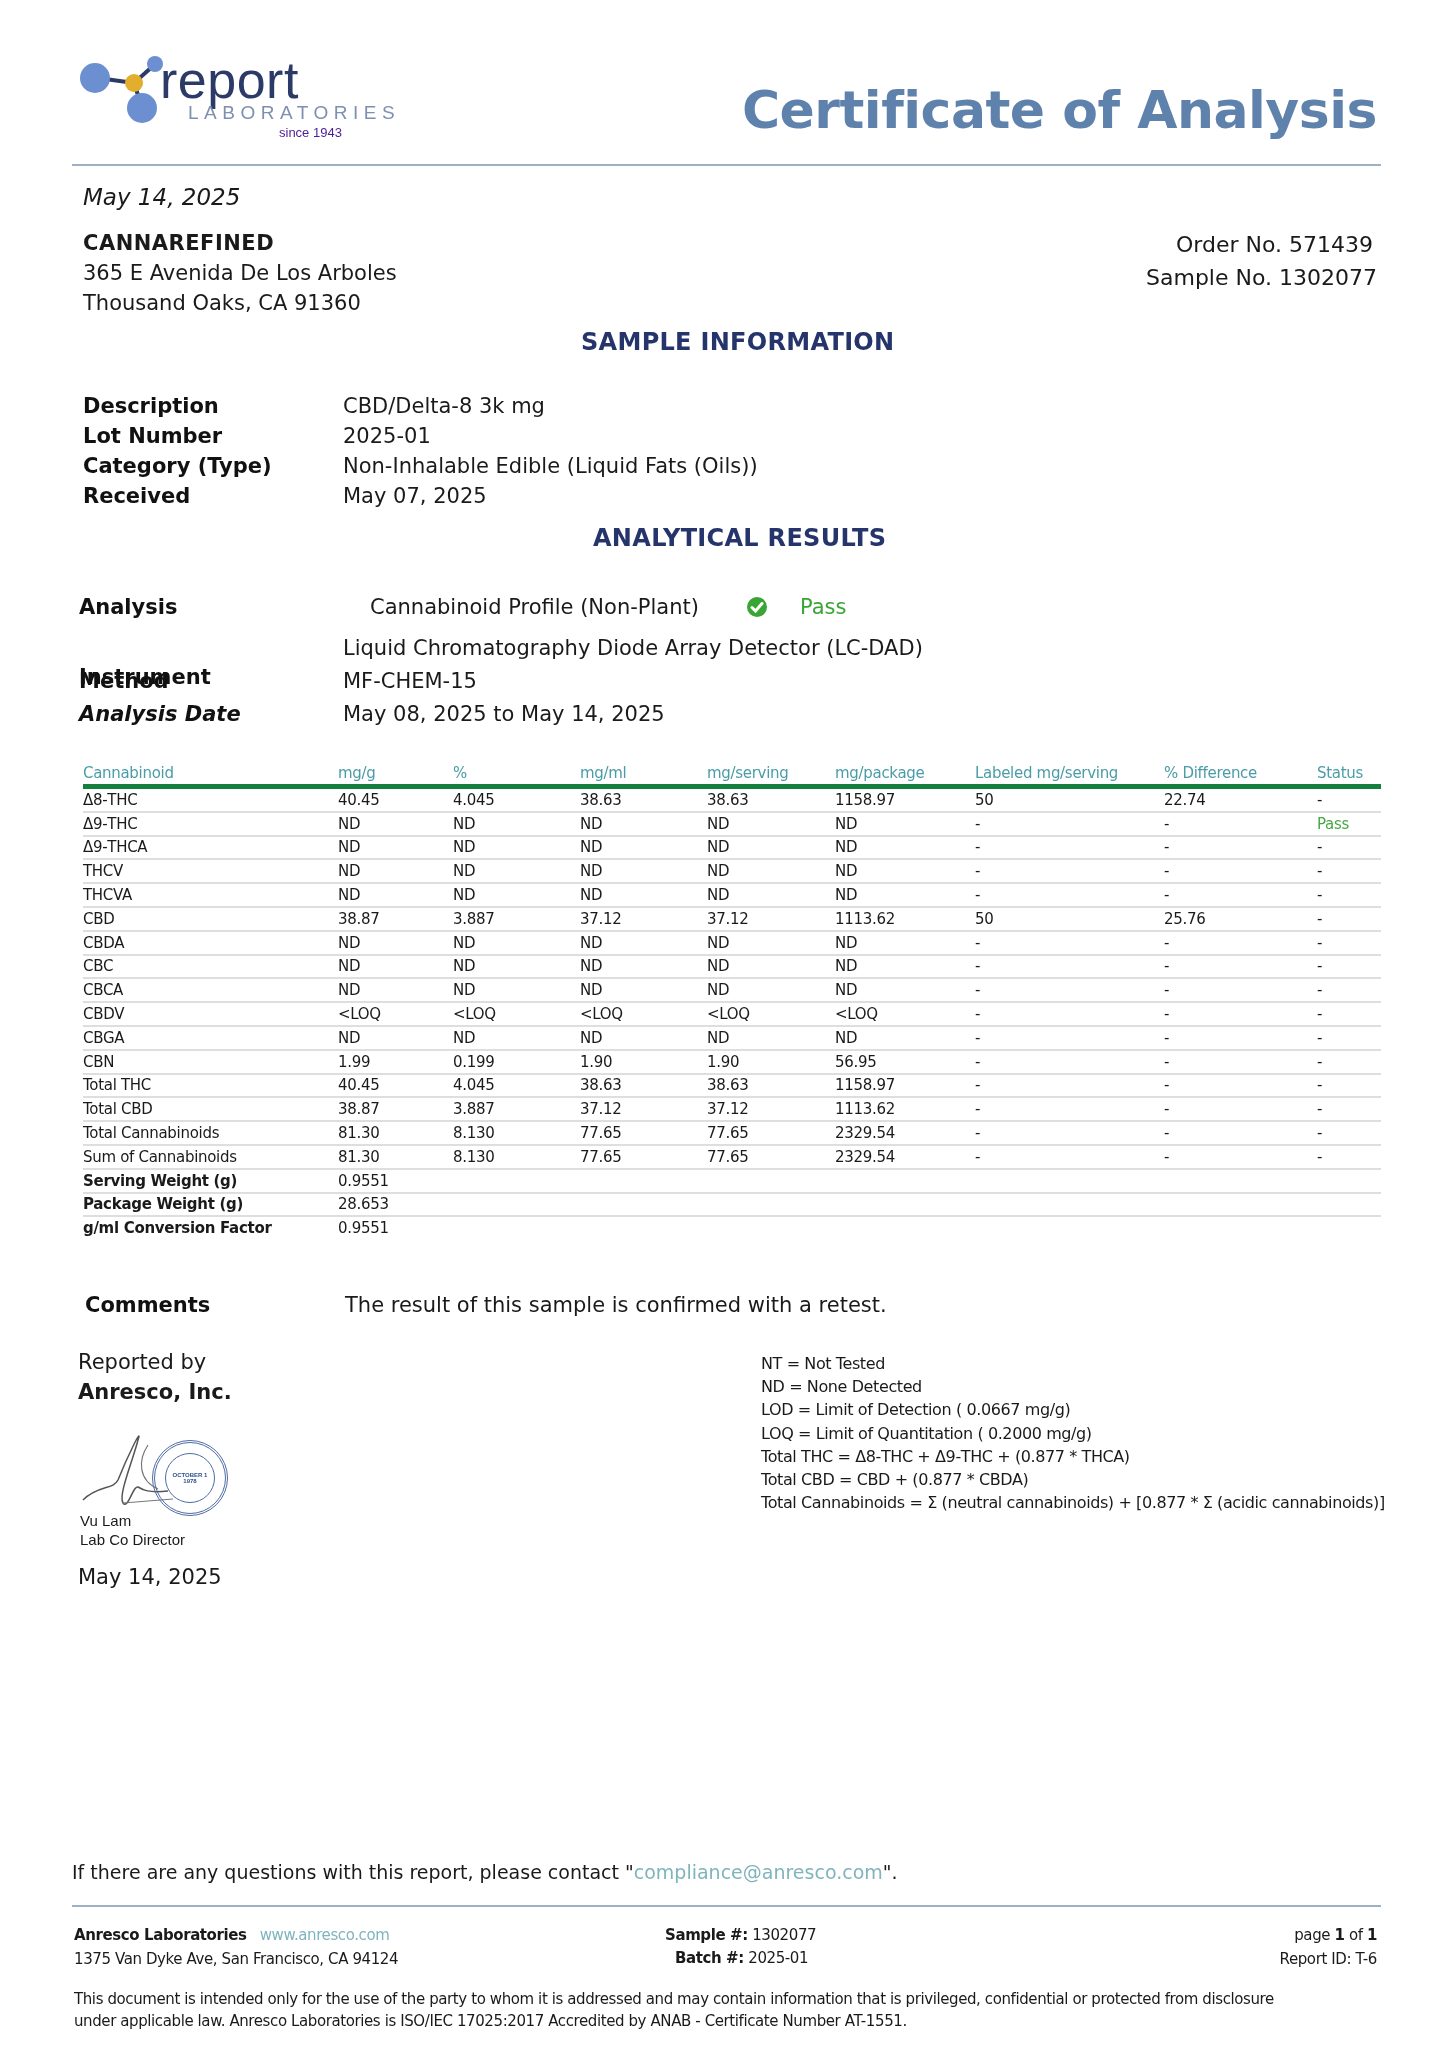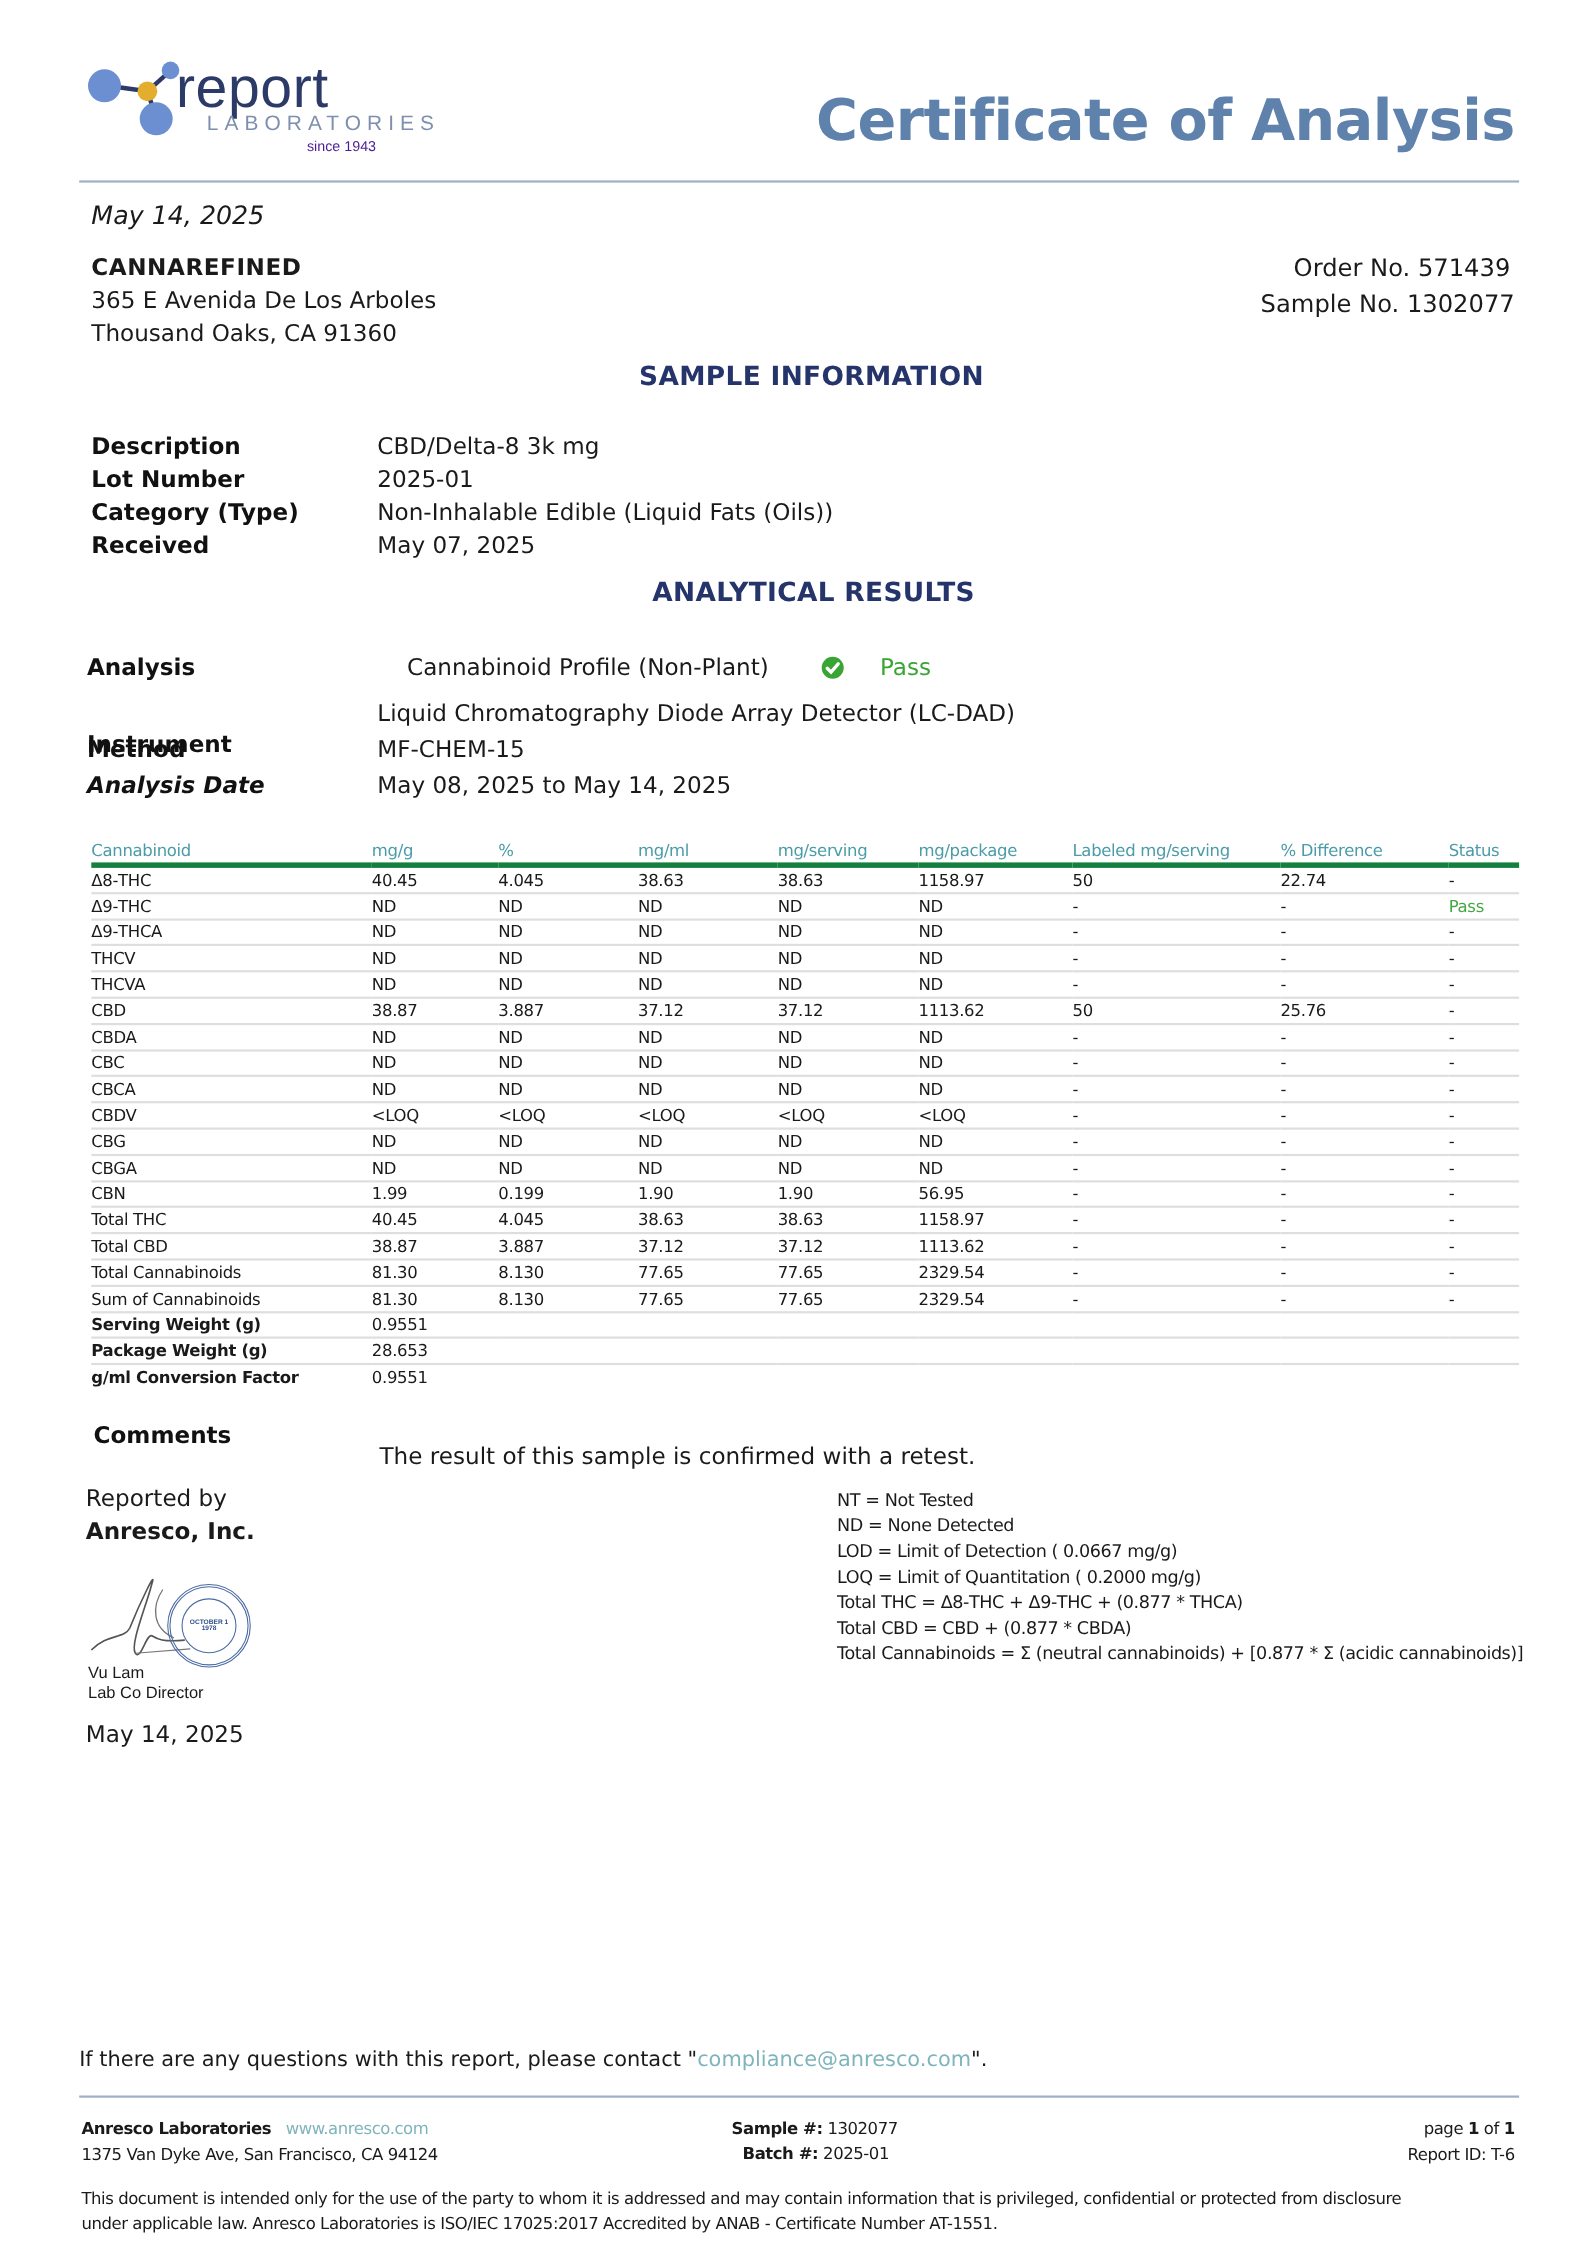--- a/index.html
+++ b/index.html
@@ -227,31 +227,20 @@
         <td>&lt;LOQ</td>
         <td>&lt;LOQ</td>
         <td>&lt;LOQ</td>
         <td>&lt;LOQ</td>
         <td>&lt;LOQ</td>
         <td>-</td>
         <td>-</td>
         <td>-</td>
       </tr>
       <tr>
-        <td>CBG</td>
-        <td>ND</td>
-        <td>ND</td>
-        <td>ND</td>
-        <td>ND</td>
-        <td>ND</td>
-        <td>-</td>
-        <td>-</td>
-        <td>-</td>
-      </tr>
-      <tr>
         <td>CBGA</td>
         <td>ND</td>
         <td>ND</td>
         <td>ND</td>
         <td>ND</td>
         <td>ND</td>
         <td>-</td>
         <td>-</td>
         <td>-</td>
       </tr>
@@ -340,21 +329,21 @@
         <td style="border-bottom: none;"></td>
         <td style="border-bottom: none;"></td>
         <td style="border-bottom: none;"></td>
         <td style="border-bottom: none;"></td>
         <td style="border-bottom: none;"></td>
       </tr>
     </tbody>
 </table>
 
 <div class="abs lbl" style="left:85px; top:1293px;">Comments</div>
-<div class="abs val" style="left:345px; top:1293px;margin-top:19px;">The result of this sample is confirmed with a retest.</div>
+<div class="abs val" style="left:345px; top:1293px;">The result of this sample is confirmed with a retest.</div>
 
 <div class="abs" style="left:78px; top:1350px; font-size:21px;">Reported by</div>
 <div class="abs" style="left:78px; top:1380px; font-size:21px; font-weight:bold;">Anresco, Inc.</div>
 
 <svg class="abs" width="110" height="110" viewBox="0 0 110 110" style="left:78px; top:1415px;">
   <path d="M5 85 C 20 70, 35 75, 40 65 C 50 40, 65 10, 60 25 C 55 45, 40 80, 45 88 C 50 95, 55 70, 60 72 C 65 75, 70 78, 90 76" stroke="#555" stroke-width="1.5" fill="none"></path>
   <path d="M70 30 C 60 45, 60 65, 80 74" stroke="#777" stroke-width="1.2" fill="none"></path>
   <path d="M45 88 L 95 84" stroke="#777" stroke-width="1" fill="none"></path>
 </svg>
 <div class="abs" style="left:152px; top:1440px; width:76px; height:76px; border-radius:50%; border:3px double #4d6ca3; box-sizing:border-box;">

